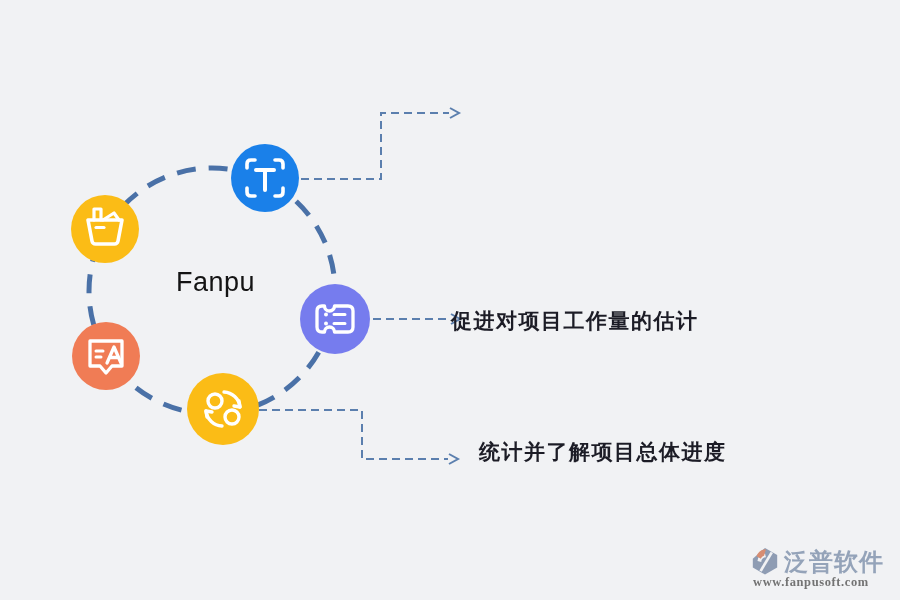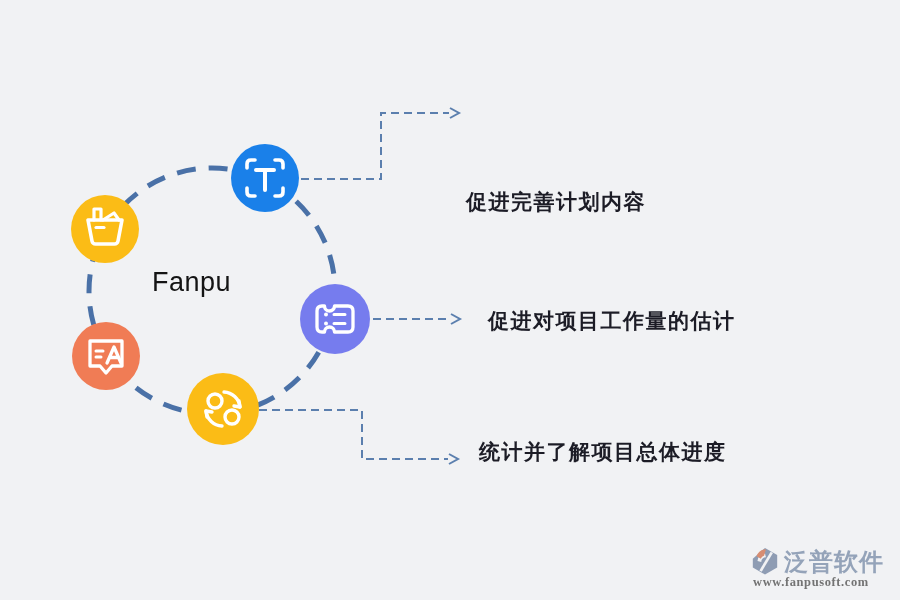--- a/index.html
+++ b/index.html
@@ -5,33 +5,33 @@
   html,body{margin:0;padding:0;}
   .stage{
     position:relative;
     width:900px;height:600px;
     background:#f1f2f4;
     overflow:hidden;
     font-family:"Liberation Sans", sans-serif;
   }
   .stage svg{position:absolute;left:0;top:0;}
   .center-label{
-    position:absolute;left:152px;top:267px;
+    position:absolute;left:176px;top:267px;
     font-size:27px;color:#141414;letter-spacing:.5px;
     font-family:"Liberation Sans", sans-serif;
   }
   .label{
     position:absolute;
     font-family:"Liberation Serif", serif;
     font-weight:bold;font-size:21px;color:#1c1c26;
     letter-spacing:1.5px;white-space:nowrap;
   }
   .label-1{left:466px;top:92px;}
   .label-2{left:466px;top:188px;}
-  .label-3{left:488px;top:307px;}
+  .label-3{left:451px;top:307px;}
   .label-4{left:479px;top:438px;}
   .watermark{position:absolute;left:750px;top:546px;width:150px;height:50px;}
   .wm-logo{position:absolute;left:2px;top:3px;}
   .wm-brand{
     position:absolute;left:34px;top:0px;
     font-family:"Liberation Serif", serif;
     font-weight:bold;font-size:24px;color:#94a3b9;letter-spacing:1px;white-space:nowrap;
   }
   .wm-url{
     position:absolute;left:3px;top:29px;
@@ -115,21 +115,20 @@
         <path class="glyph" stroke-width="3.4" d="M1,-17 A17,17 0 0 1 17,-2"></path>
         <path class="glyph" stroke-width="3.4" d="M17,-2 l-6,-1 M17,-2 l-1,-6"></path>
         <path class="glyph" stroke-width="3.4" d="M-1,17 A17,17 0 0 1 -17,2"></path>
         <path class="glyph" stroke-width="3.4" d="M-17,2 l6,1 M-17,2 l1,6"></path>
       </g>
     </g>
   </svg>
 
   <div class="center-label">Fanpu</div>
 
-  <div class="label label-2">促进完善计划内容</div>
   <div class="label label-3">促进对项目工作量的估计</div>
   <div class="label label-4">统计并了解项目总体进度</div>
 
   <div class="watermark">
     <svg class="wm-logo" width="30" height="30" viewBox="0 0 32 32">
       <path fill="#8e9cb3" d="M16,2 L29,9.5 V23 L16,30.5 L3,23 V13.5 Z"></path>
       <path fill="#f1f2f4" d="M16,8 A8,8 0 0 0 8,16 L12,17 A5,5 0 0 1 17,12 Z"></path>
       <path fill="#d78d72" d="M7,11 A11,11 0 0 1 17,3.5 L15,10.5 A5.5,5.5 0 0 0 11.5,13.5 Z"></path>
       <path fill="#f1f2f4" d="M22,6 L10,26 l2.5,1.5 L24.5,7.5 Z"></path>
     </svg>

